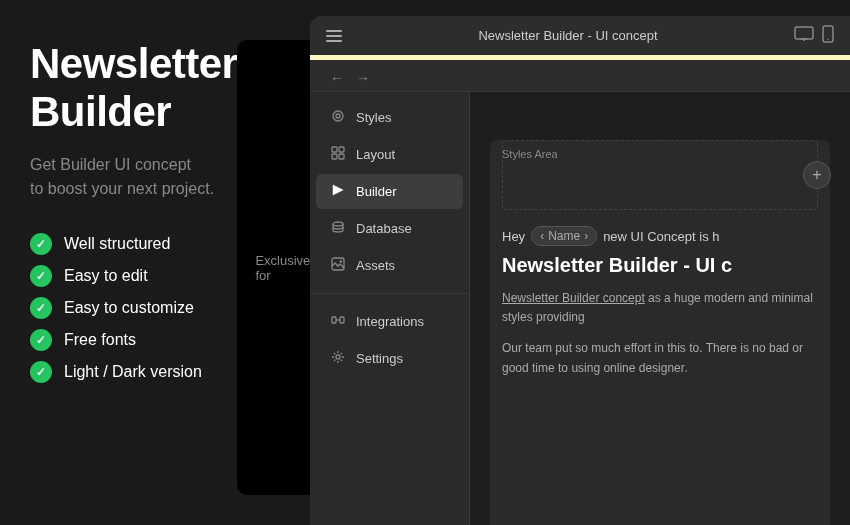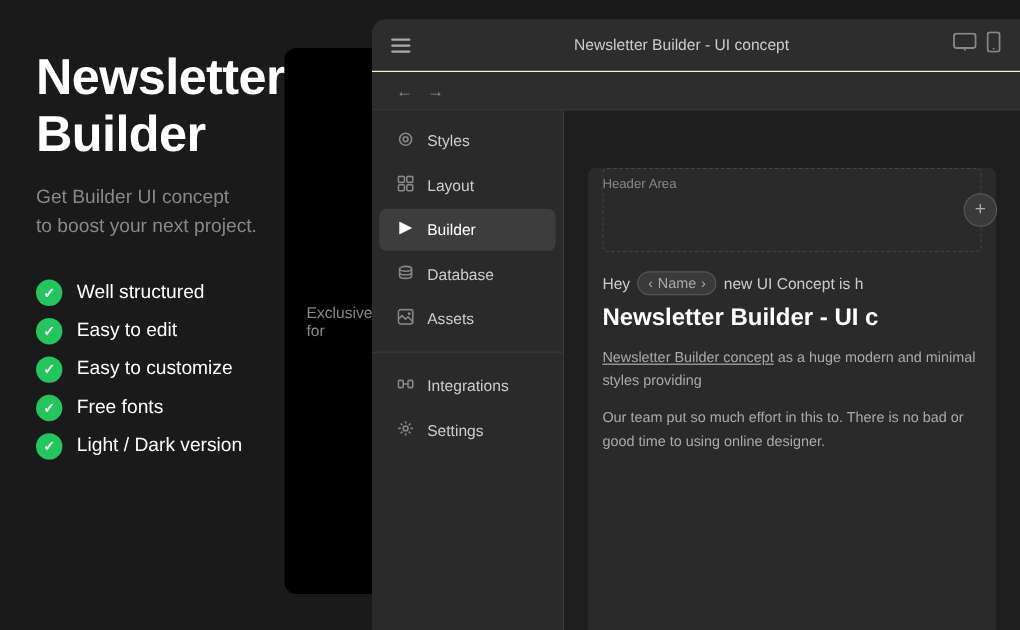--- a/index.html
+++ b/index.html
@@ -114,21 +114,21 @@
     }
 
     
     .titlebar {
       background: #2d2d2d;
       height: 44px;
       display: flex;
       align-items: center;
       padding: 0 16px;
       gap: 2px;
-      border-bottom: 1px solid #fef9c3;
+      border-bottom: 5px solid #fef9c3;
     }
 
     .hamburger {
       display: flex;
       flex-direction: column;
       gap: 3px;
       cursor: pointer;
     }
 
     .hamburger span {
@@ -497,21 +497,21 @@
               <circle cx="7" cy="7" r="2" stroke="#888" stroke-width="1.3"></circle>
               <path d="M7 1v2M7 11v2M1 7h2M11 7h2M2.93 2.93l1.41 1.41M9.66 9.66l1.41 1.41M2.93 11.07l1.41-1.41M9.66 4.34l1.41-1.41" stroke="#888" stroke-width="1.3"></path>
             </svg>
         </span>
         <span class="sidebar-label">Settings</span>
       </div>
     </div>
 
     <div class="canvas-area">
       <div class="canvas-inner">
-        <span class="header-area-label">Header Area</span>
+        <span class="header-area-label">Styles Area</span>
         <div class="header-placeholder">
           <div class="add-btn">+</div>
         </div>
         <div class="email-content">
           <div class="greeting-row">
             <span>Hey</span>
             <span class="name-tag">
               <span>‹</span>
               <span>Name</span>
               <span>›</span>

